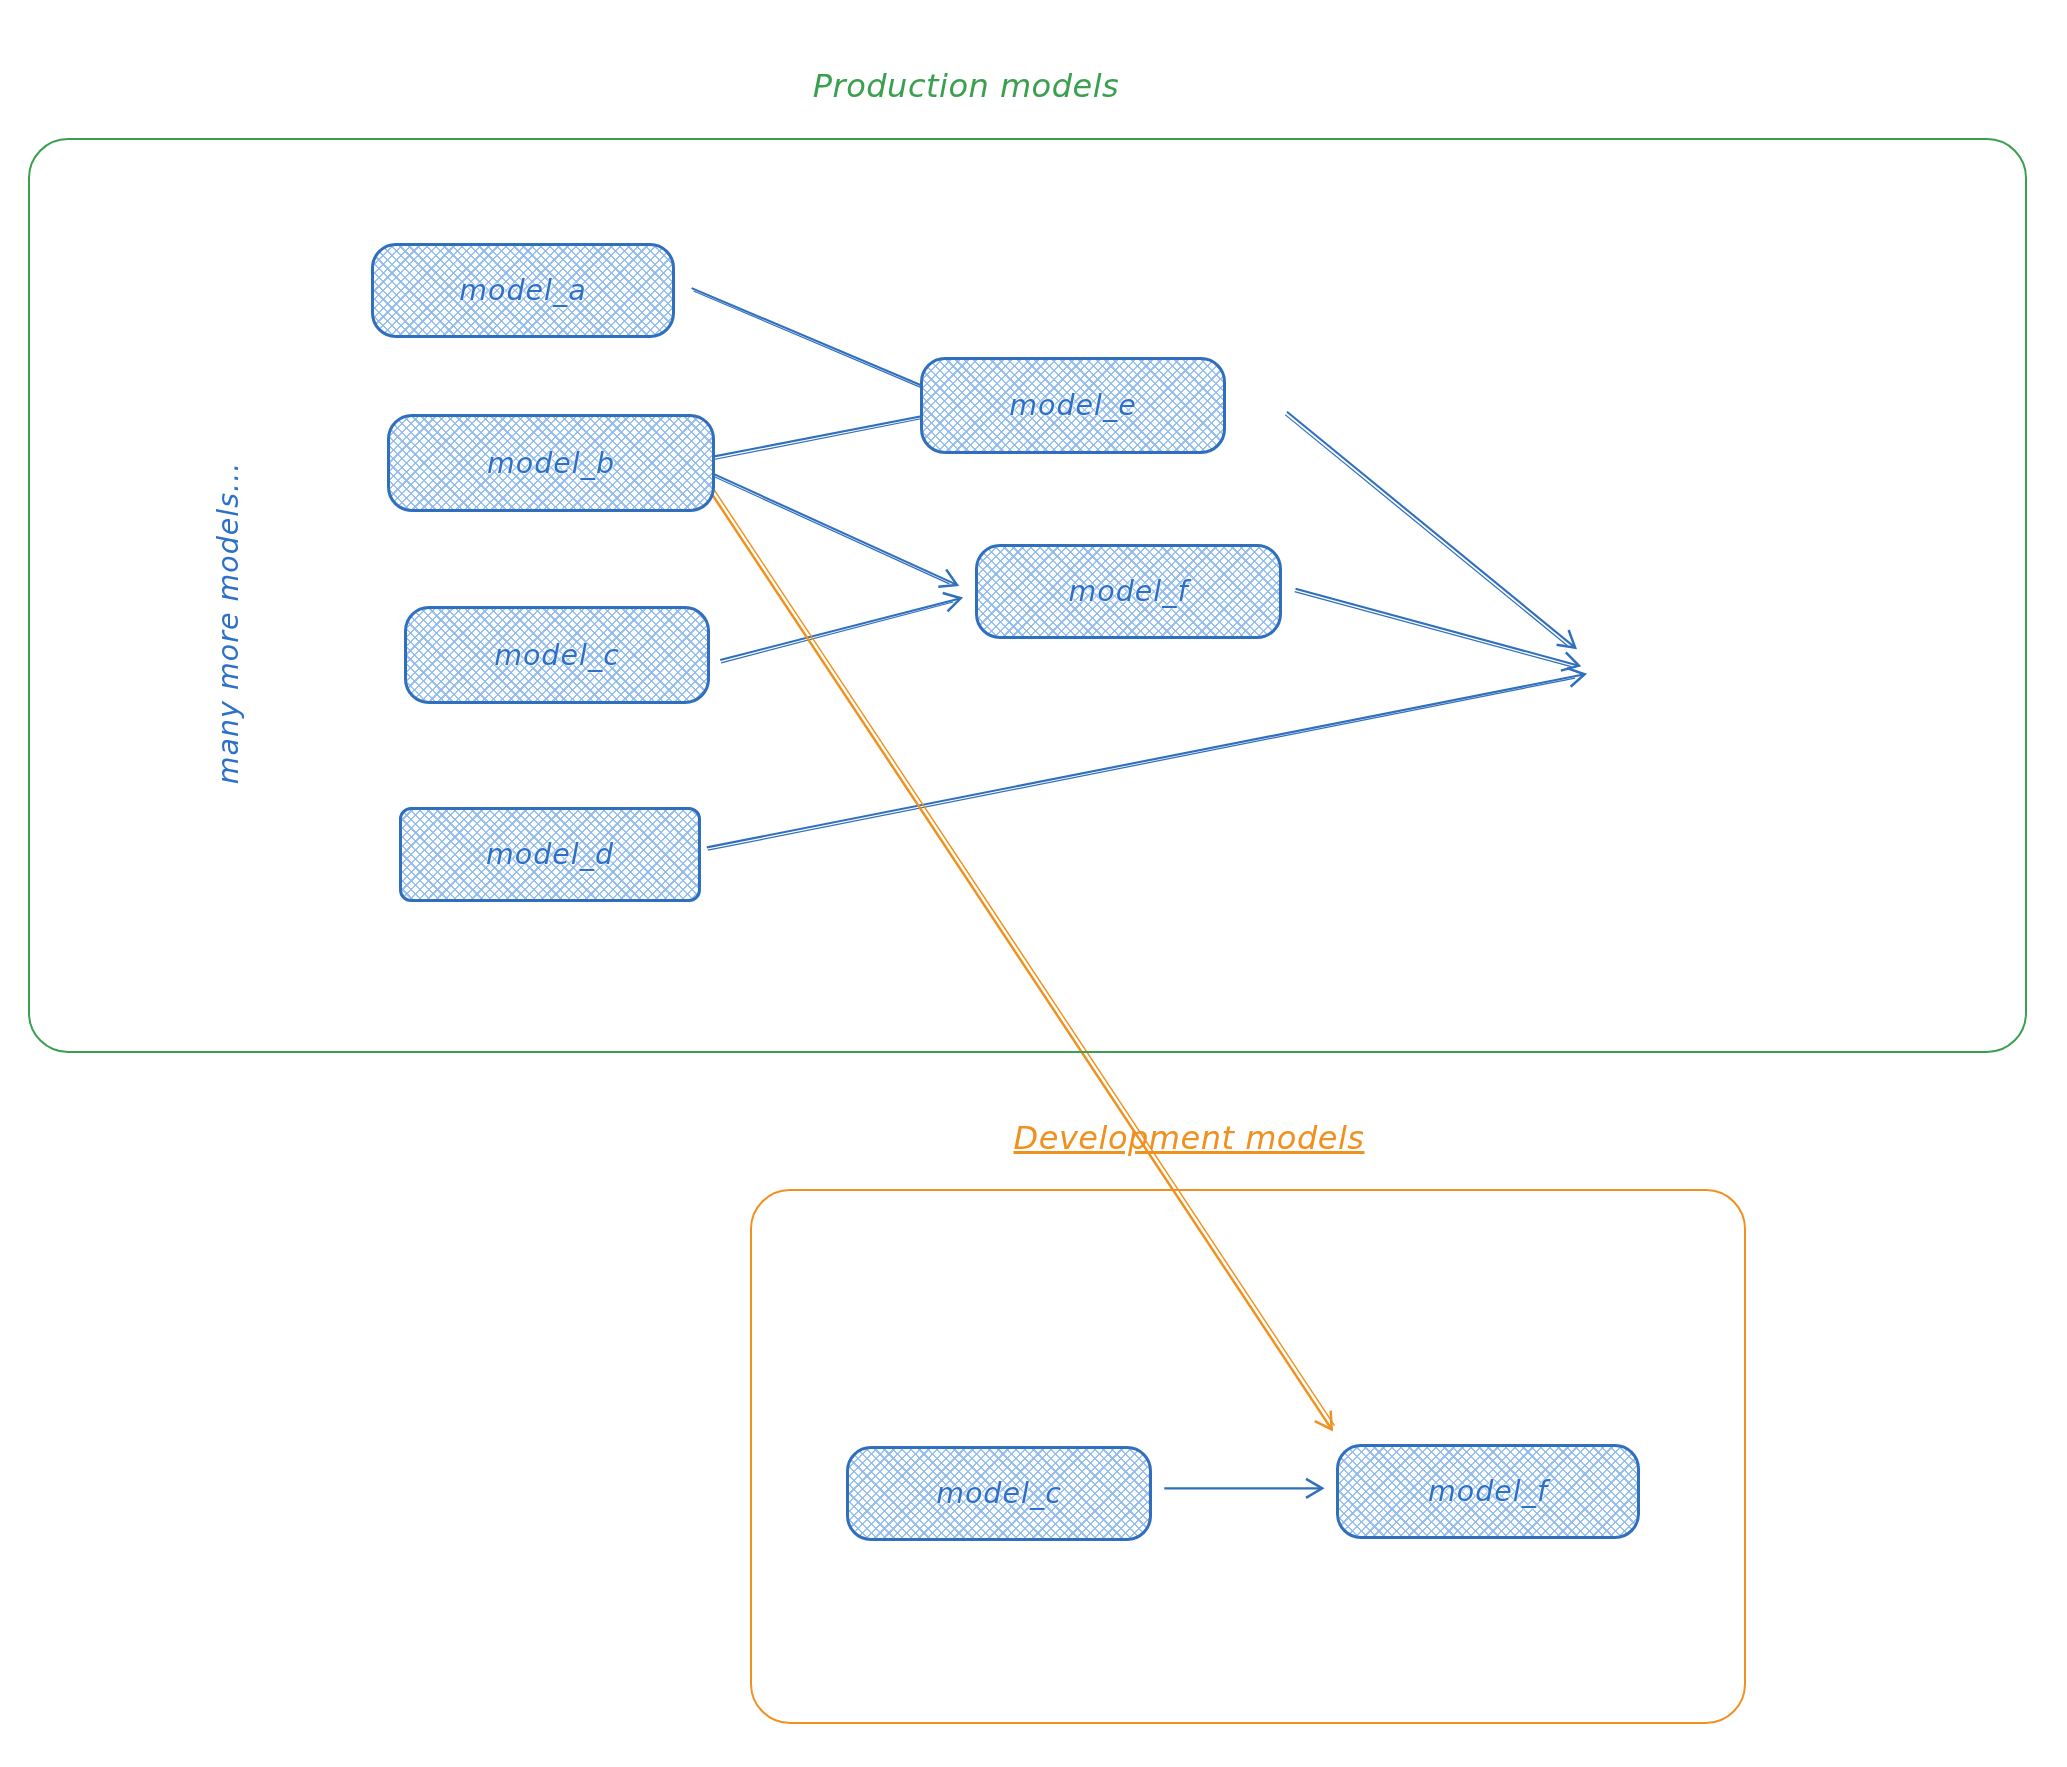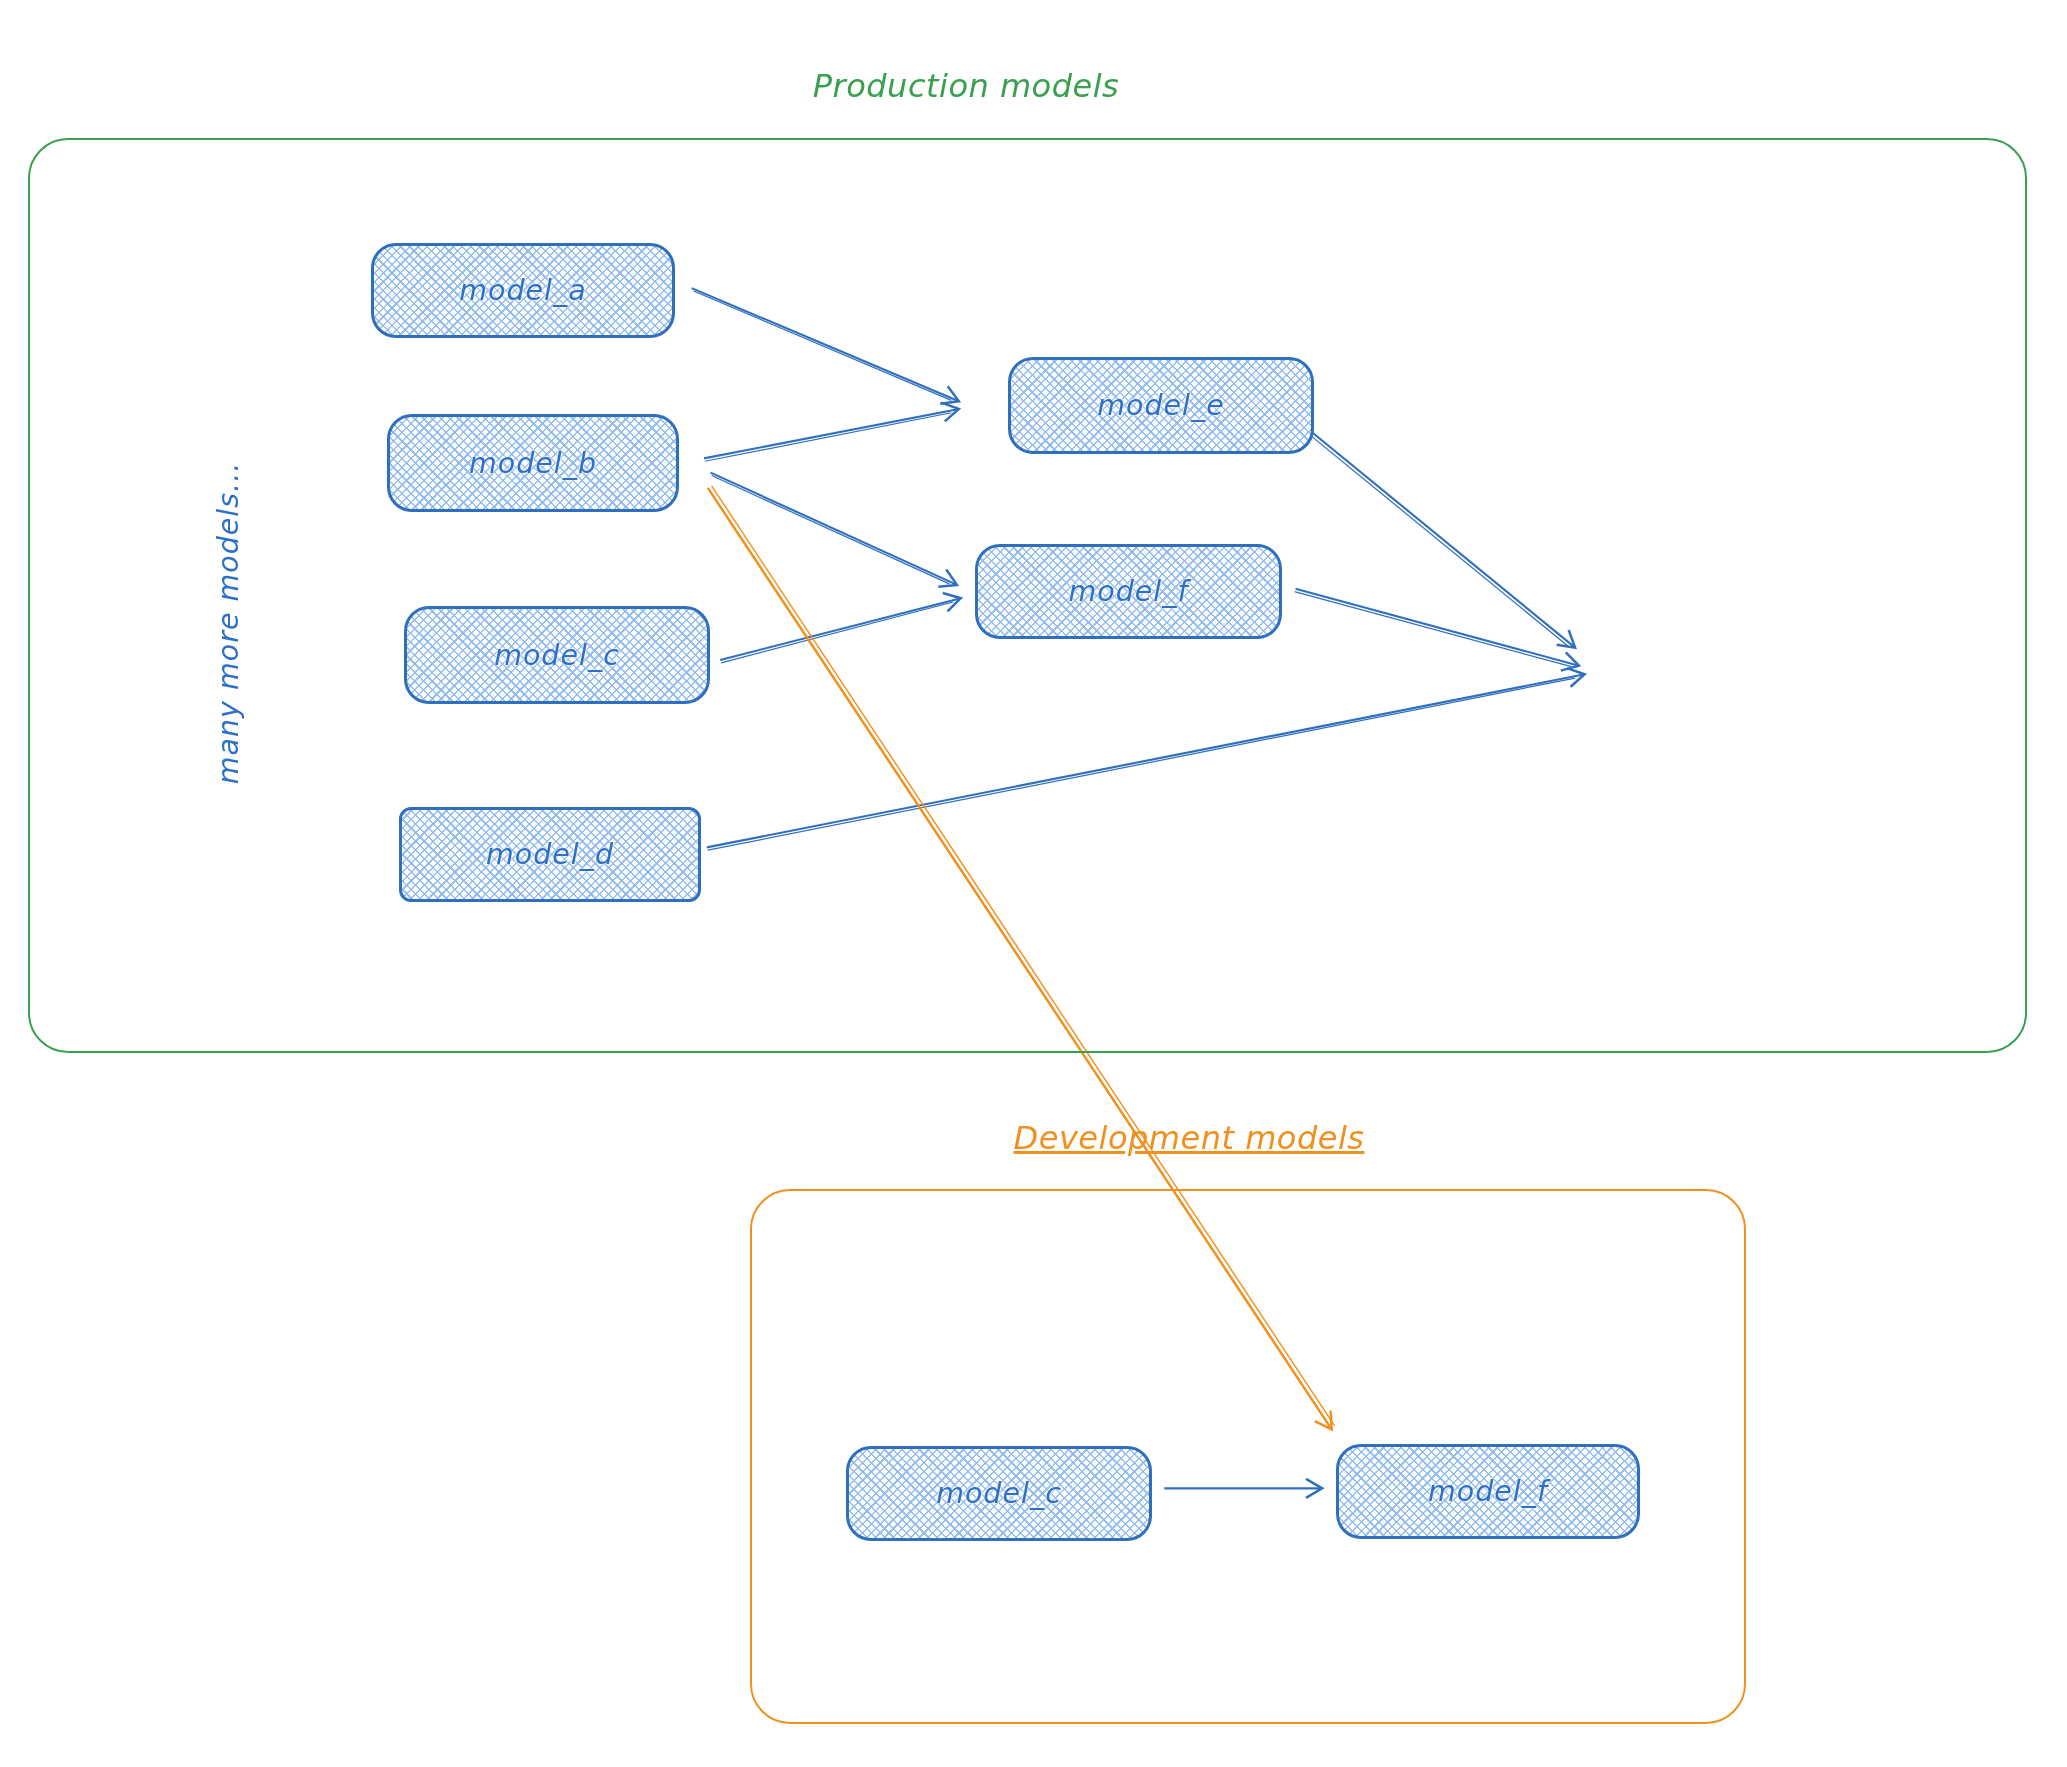--- a/index.html
+++ b/index.html
@@ -142,33 +142,33 @@
   <div class="group-title production" style="left:966px; top:86px;">Production models</div>
 
   <div class="group-box production" style="left:27.6px; top:138px; width:1995px; height:911px;"></div>
 
   <div class="side-note">many more models...</div>
 
   <div class="node" style="left:371px; top:243px; width:304px; height:95px;">
     <span class="label">model_a</span>
   </div>
 
-  <div class="node" style="left:387px; top:414px; width:292px; height:98px;">
+  <div class="node" style="left:387px; top:414px; width:328px; height:98px;">
     <span class="label">model_b</span>
   </div>
 
   <div class="node" style="left:404px; top:606px; width:306px; height:98px;">
     <span class="label">model_c</span>
   </div>
 
   <div class="node" style="left:399px; top:807px; width:302px; height:95px;border-radius:12px;">
     <span class="label">model_d</span>
   </div>
 
-  <div class="node" style="left:1008px; top:357px; width:306px; height:97px;">
+  <div class="node" style="left:920px; top:357px; width:306px; height:97px;">
     <span class="label">model_e</span>
   </div>
 
   <div class="node" style="left:975px; top:544px; width:307px; height:95px;">
     <span class="label">model_f</span>
   </div>
 
 
   <div class="group-title development" style="left:1189px; top:1138px;text-decoration:underline;">Development models</div>
 

